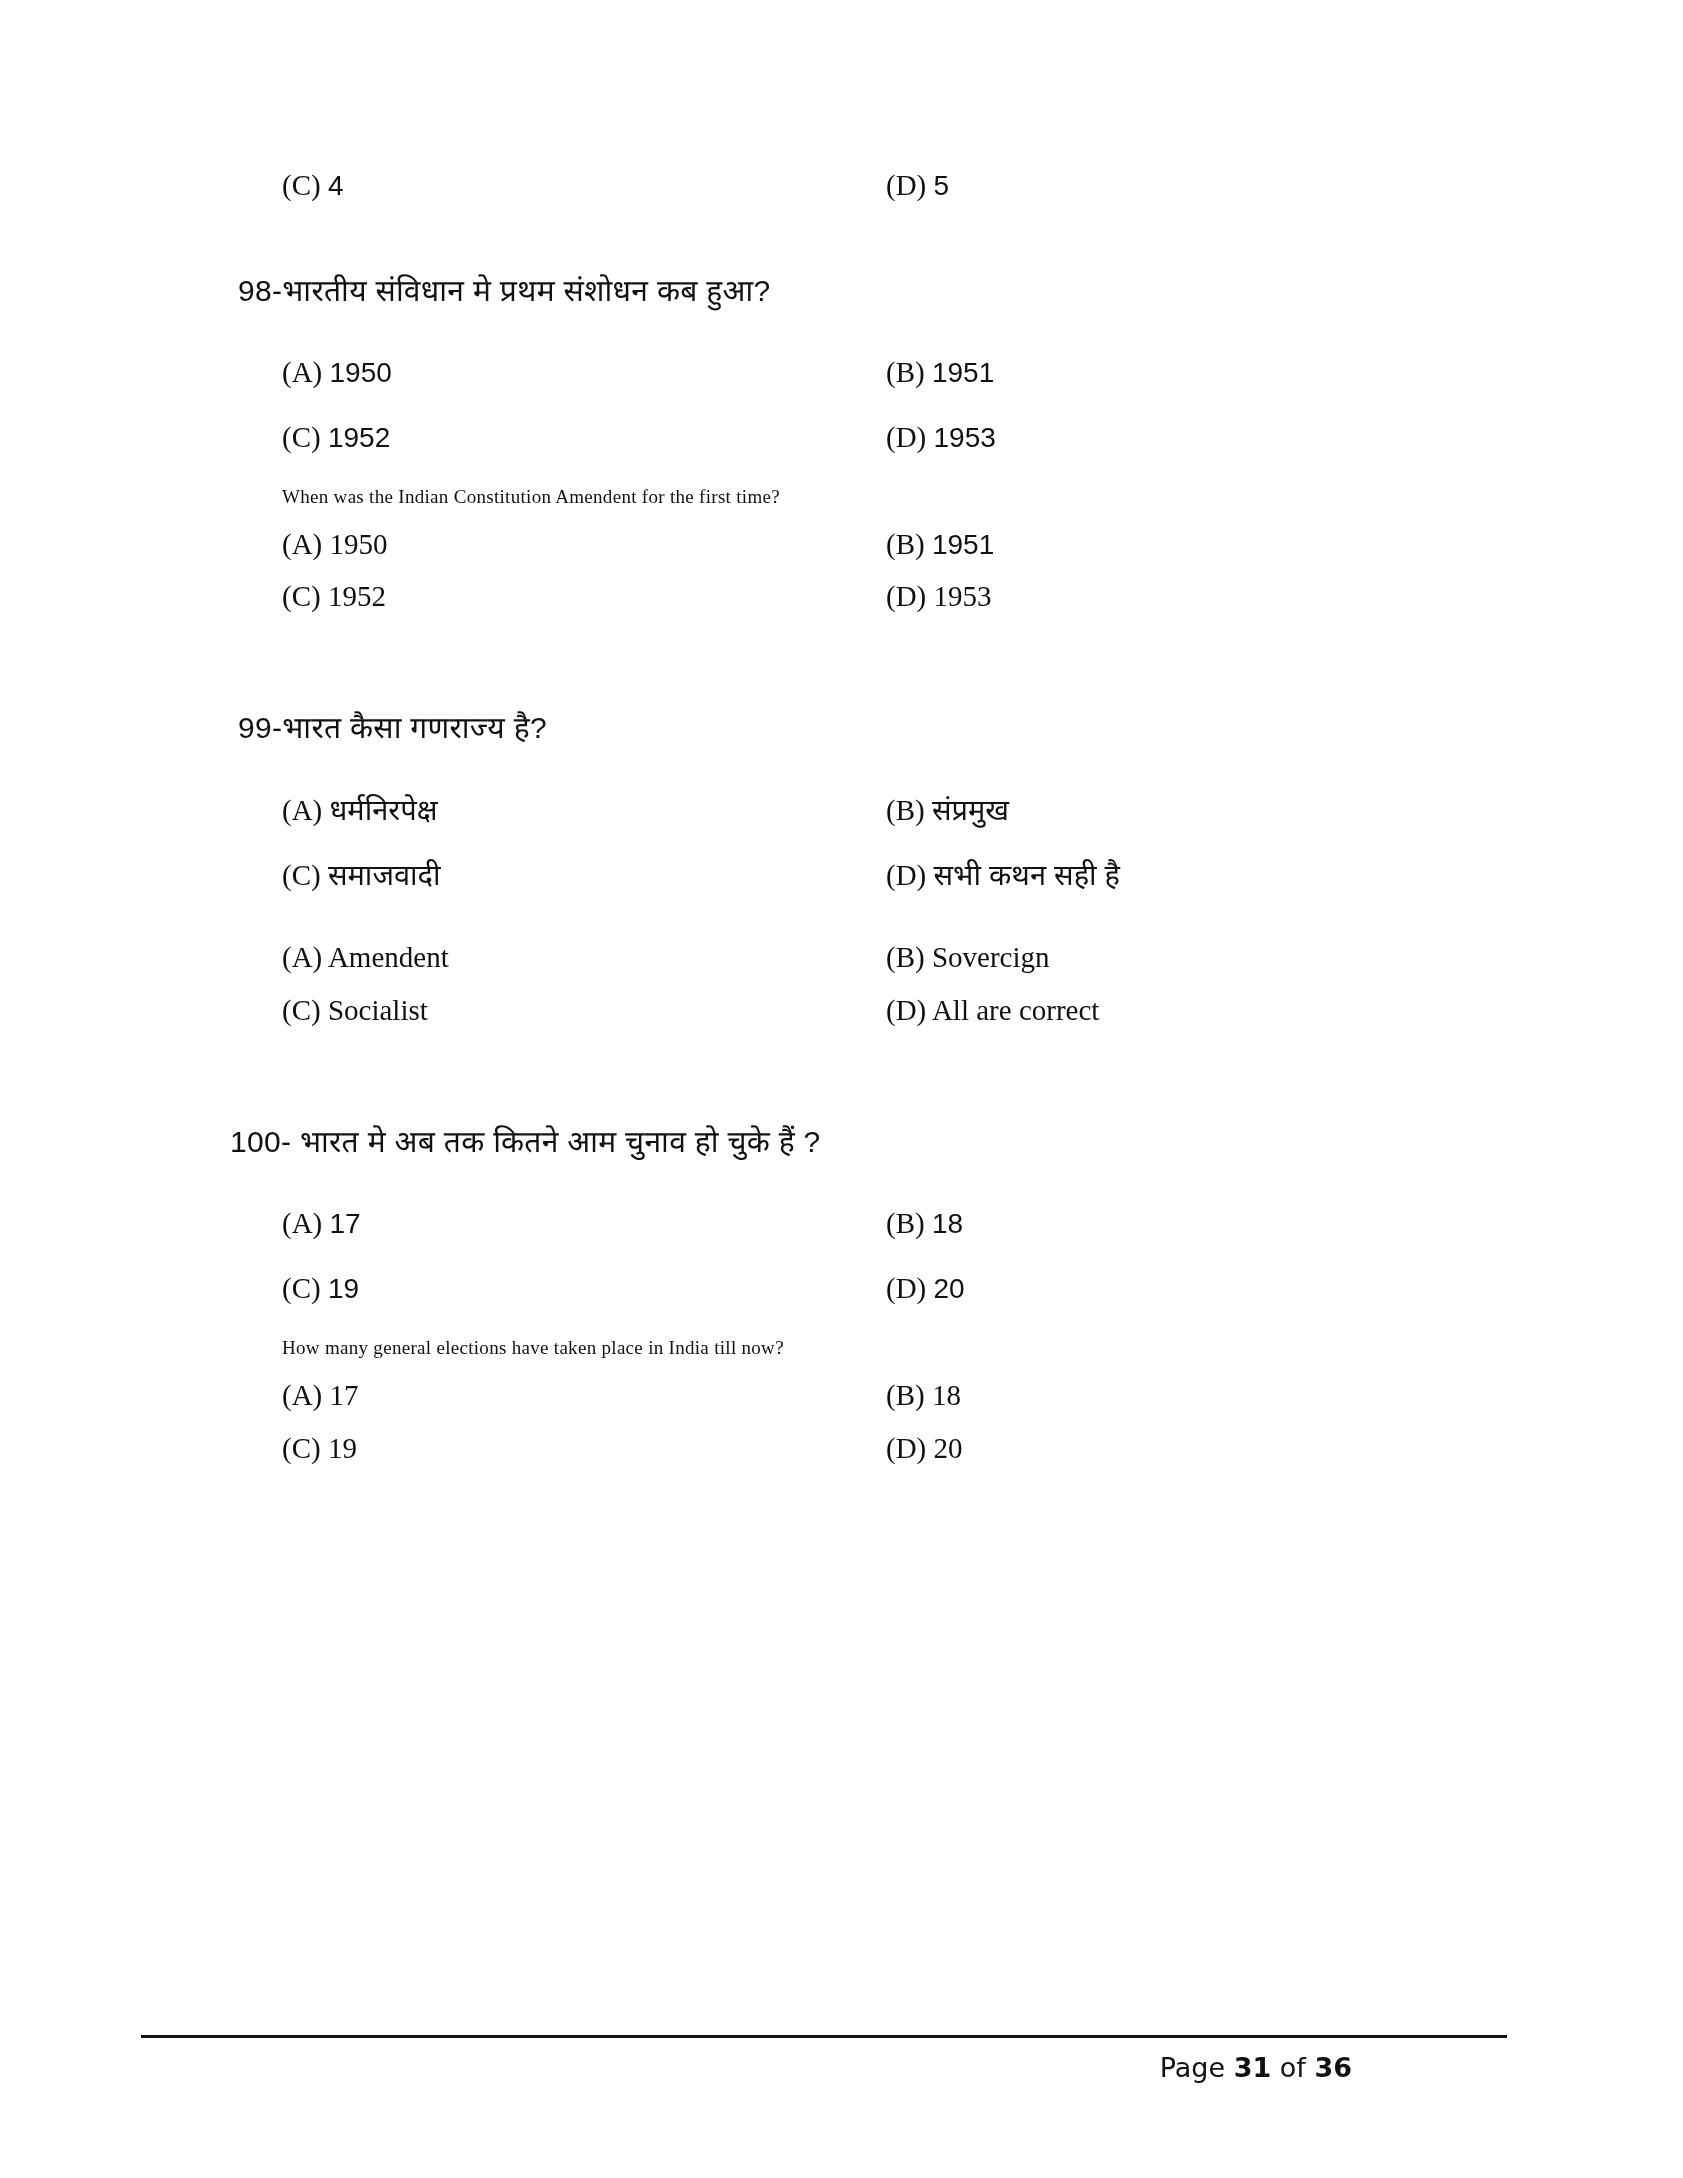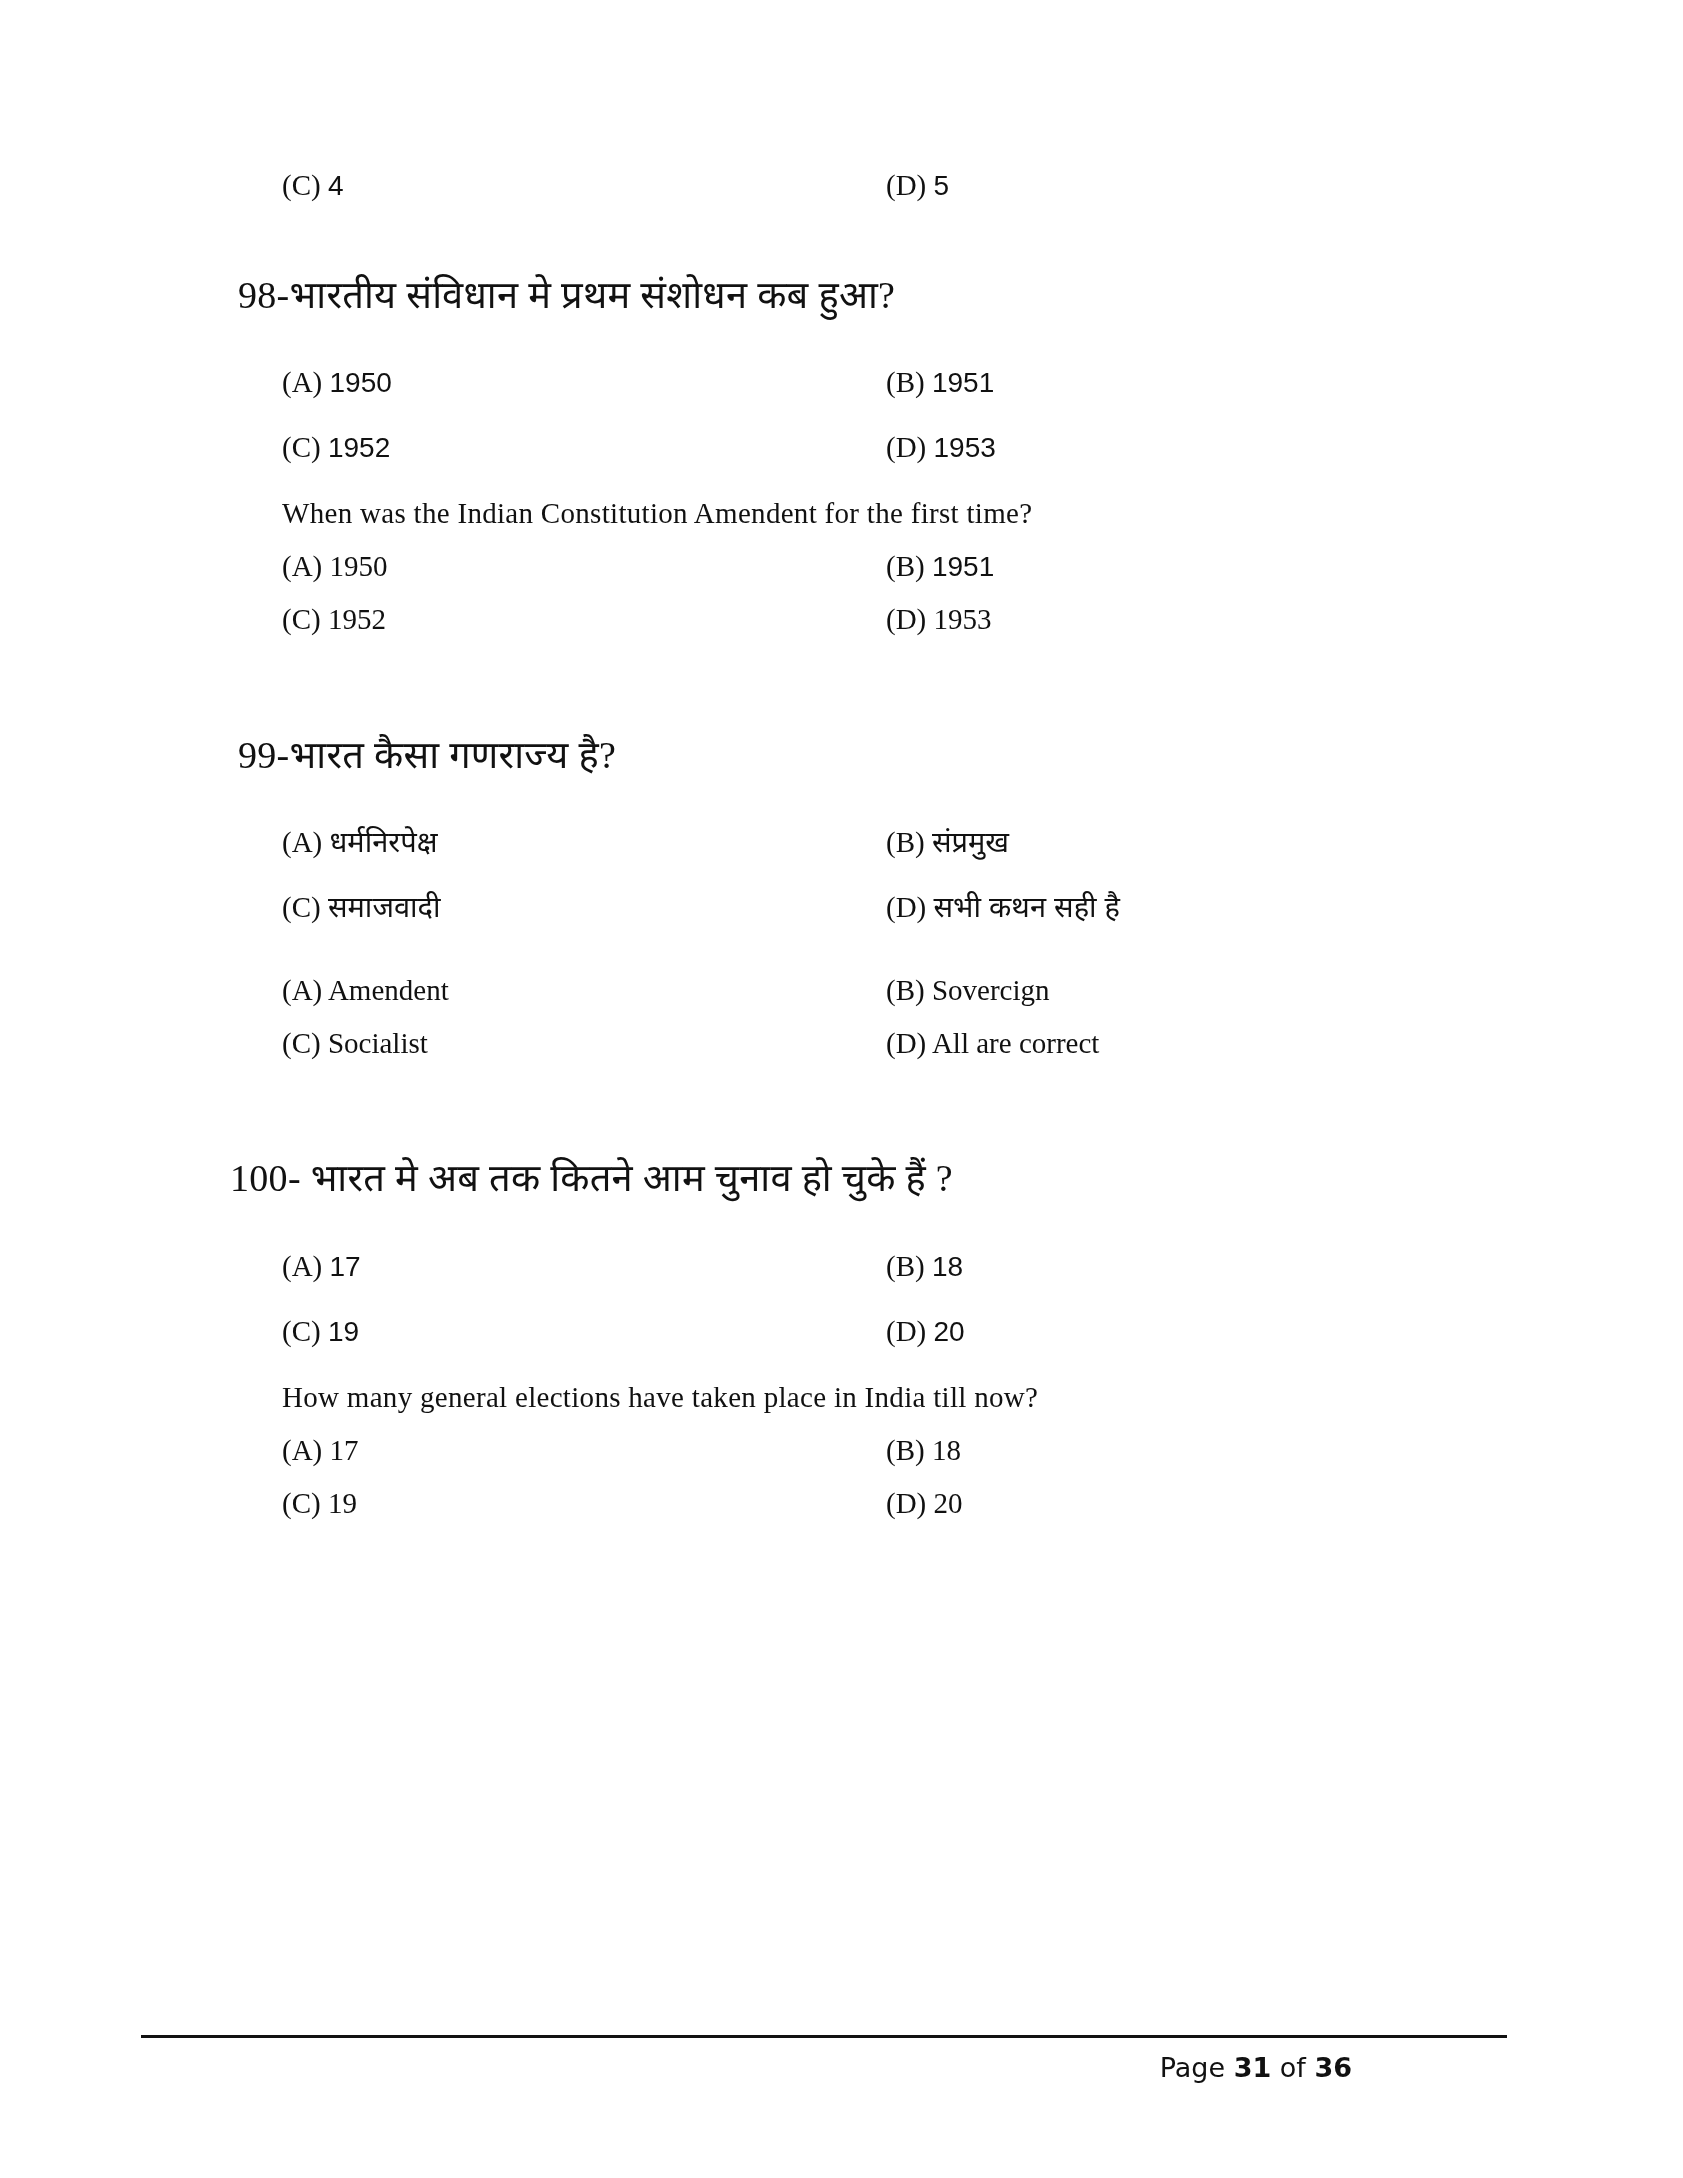--- a/index.html
+++ b/index.html
@@ -39,26 +39,26 @@
 
   .q-stem {
     font-family: "Liberation Sans", "DejaVu Sans", sans-serif;
     font-size: 30px;
     line-height: 1.25;
     color: #111111;
     padding-left: 238px;
     letter-spacing: 0.3px;
   }
   .q-stem.hindi {
-    font-family: Liberation Serif, serif;
-    font-size: 38px;
+    font-family: Liberation Sans, sans-serif;
+    font-size: 30px;
   }
   .q-stem.english {
     font-family: "Liberation Serif", "DejaVu Serif", serif;
-    font-size: 29px;
+    font-size: 19px;
     padding-left: 282px;
   }
 
   
   .opt-row {
     display: flex;
     padding-left: 282px;
     box-sizing: border-box;
     width: 1683px;
   }

